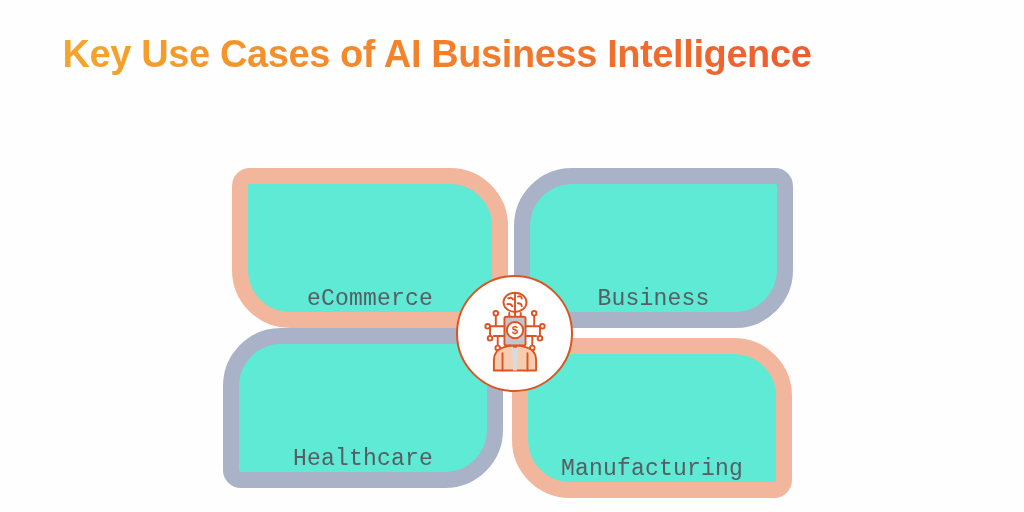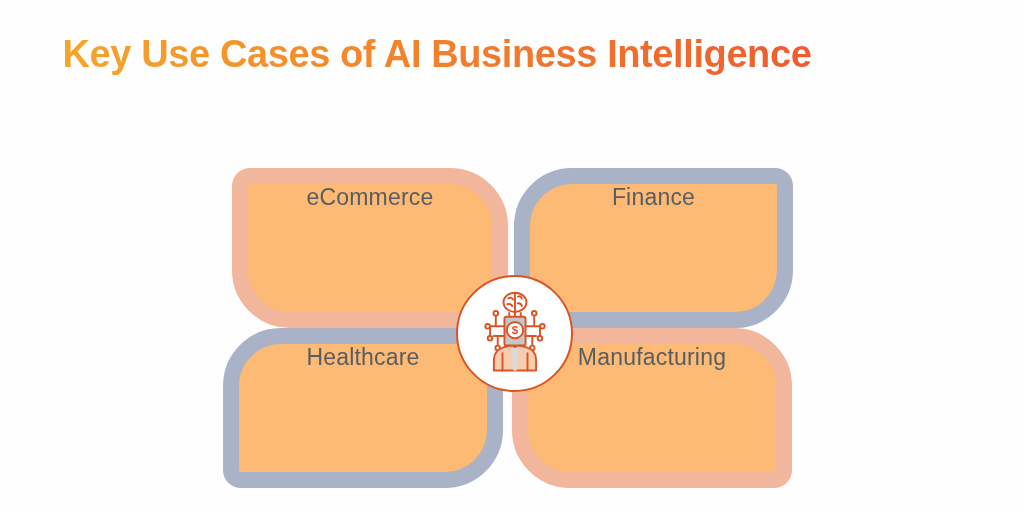--- a/index.html
+++ b/index.html
@@ -15,23 +15,23 @@
     position:absolute;top:28px;left:0;width:874px;
     text-align:center;
     font-size:38px;line-height:1.40;font-weight:700;letter-spacing:-0.4px;
     background:linear-gradient(90deg, var(--grad-start,#F6A829) 4%, var(--grad-end,#ED5B2F) 94%);
     -webkit-background-clip:text;background-clip:text;
     -webkit-text-fill-color:transparent;color:transparent;
   }
 
   
   .card{
-    position:absolute;background:#fdba74;
+    position:absolute;background:#5eead4;
     border:16px solid #ccc;box-sizing:border-box;
-    display:flex;align-items:flex-start;justify-content:center;
+    display:flex;align-items:flex-end;justify-content:center;font-family:Liberation Mono, monospace;
   }
   .card .label{
     font-size:23px;color:var(--label-color,#585D63);letter-spacing:0.2px;
   }
   .pos-tl{left:232px;top:168px;width:276px;height:160px;border-radius:18px 58px 40px 58px;}
   .pos-tr{left:514px;top:168px;width:279px;height:160px;border-radius:58px 18px 58px 40px;}
   .pos-bl{left:223px;top:328px;width:280px;height:160px;border-radius:58px 40px 58px 18px;}
   .pos-br{left:512px;top:328px;width:280px;height:160px;border-radius:40px 58px 18px 58px;}
 
   
@@ -59,28 +59,28 @@
 
   <div class="title">
     <div>Key Use Cases of AI Business Intelligence</div>
   </div>
 
   <div class="card pos-tl" style="border-color: rgb(242, 182, 156);">
     <span class="label">eCommerce</span>
   </div>
 
   <div class="card pos-tr" style="border-color: rgb(169, 178, 198);">
-    <span class="label">Finance</span>
+    <span class="label">Business</span>
   </div>
 
   <div class="card pos-bl" style="border-color: rgb(169, 178, 198);">
     <span class="label">Healthcare</span>
   </div>
 
-  <div class="card pos-br" style="border-color: rgb(242, 182, 156);">
+  <div class="card pos-br" style="border-color: rgb(242, 182, 156); margin-top: 10px;">
     <span class="label">Manufacturing</span>
   </div>
 
   <div class="center-badge">
     <svg width="96" height="96" viewBox="0 0 100 100">
 
       <ellipse class="ic ic-fill-white" cx="50" cy="17" rx="12" ry="10"></ellipse>
       <path class="ic" d="M50 8 V26"></path>
       <path class="ic" d="M43 13 q3 -2 5 1"></path>
       <path class="ic" d="M42 19 q4 -1 5 2"></path>

